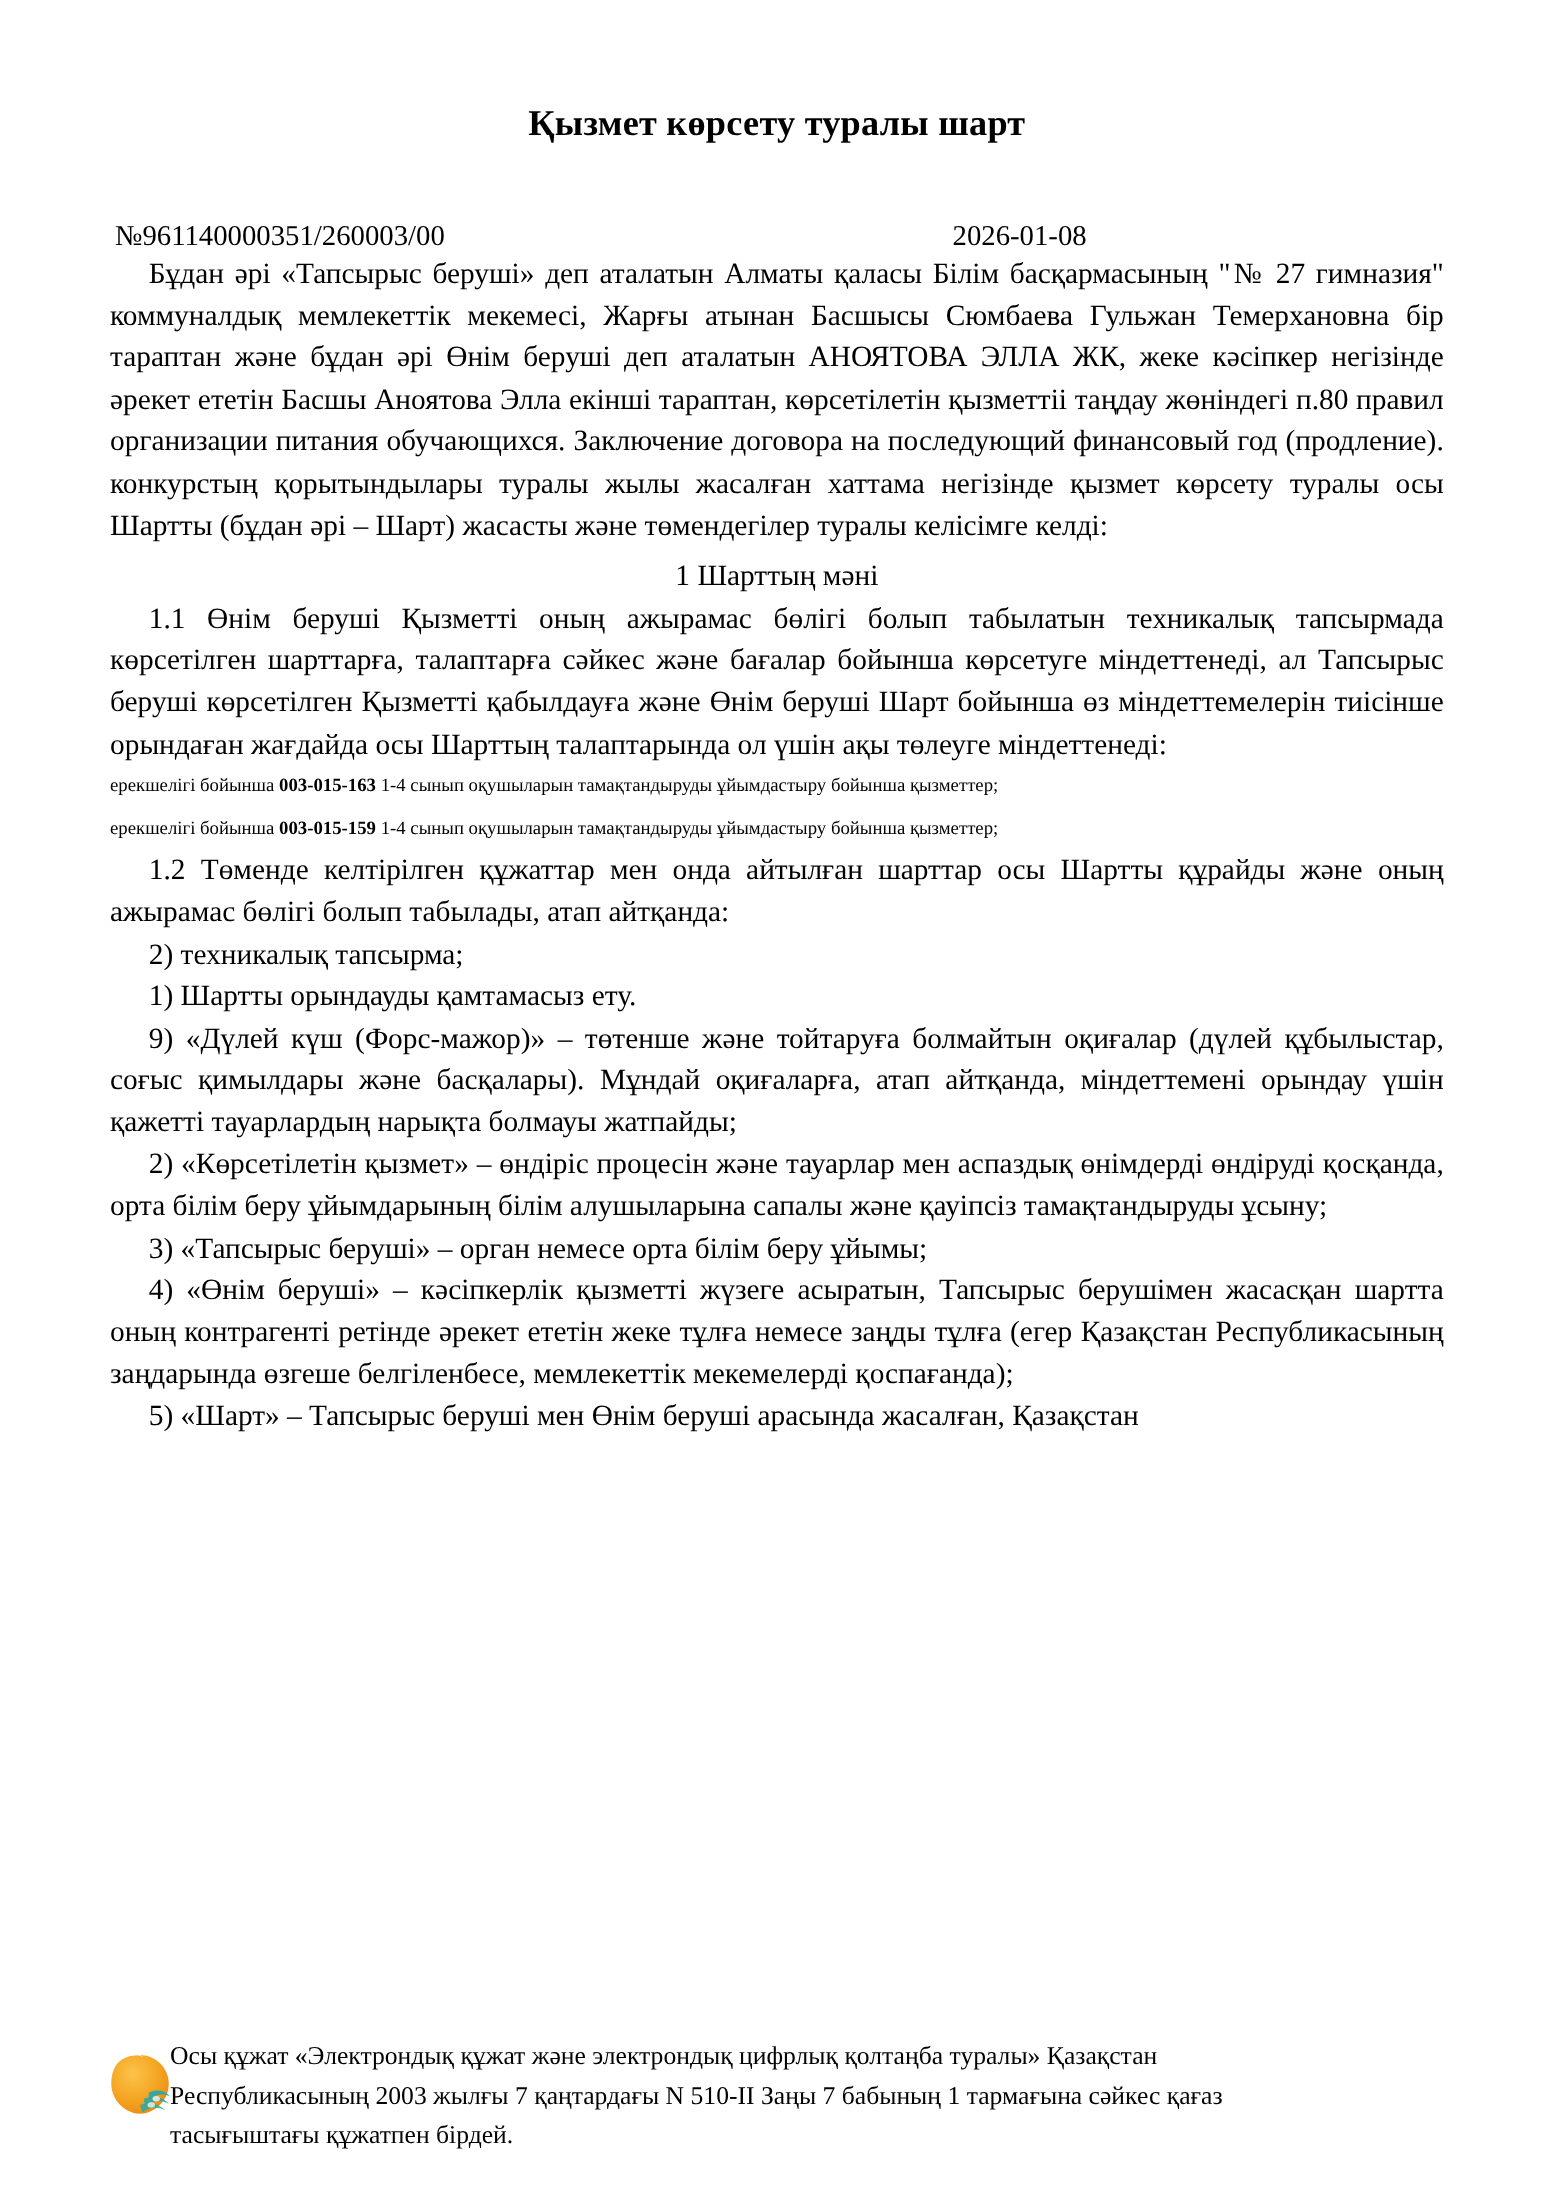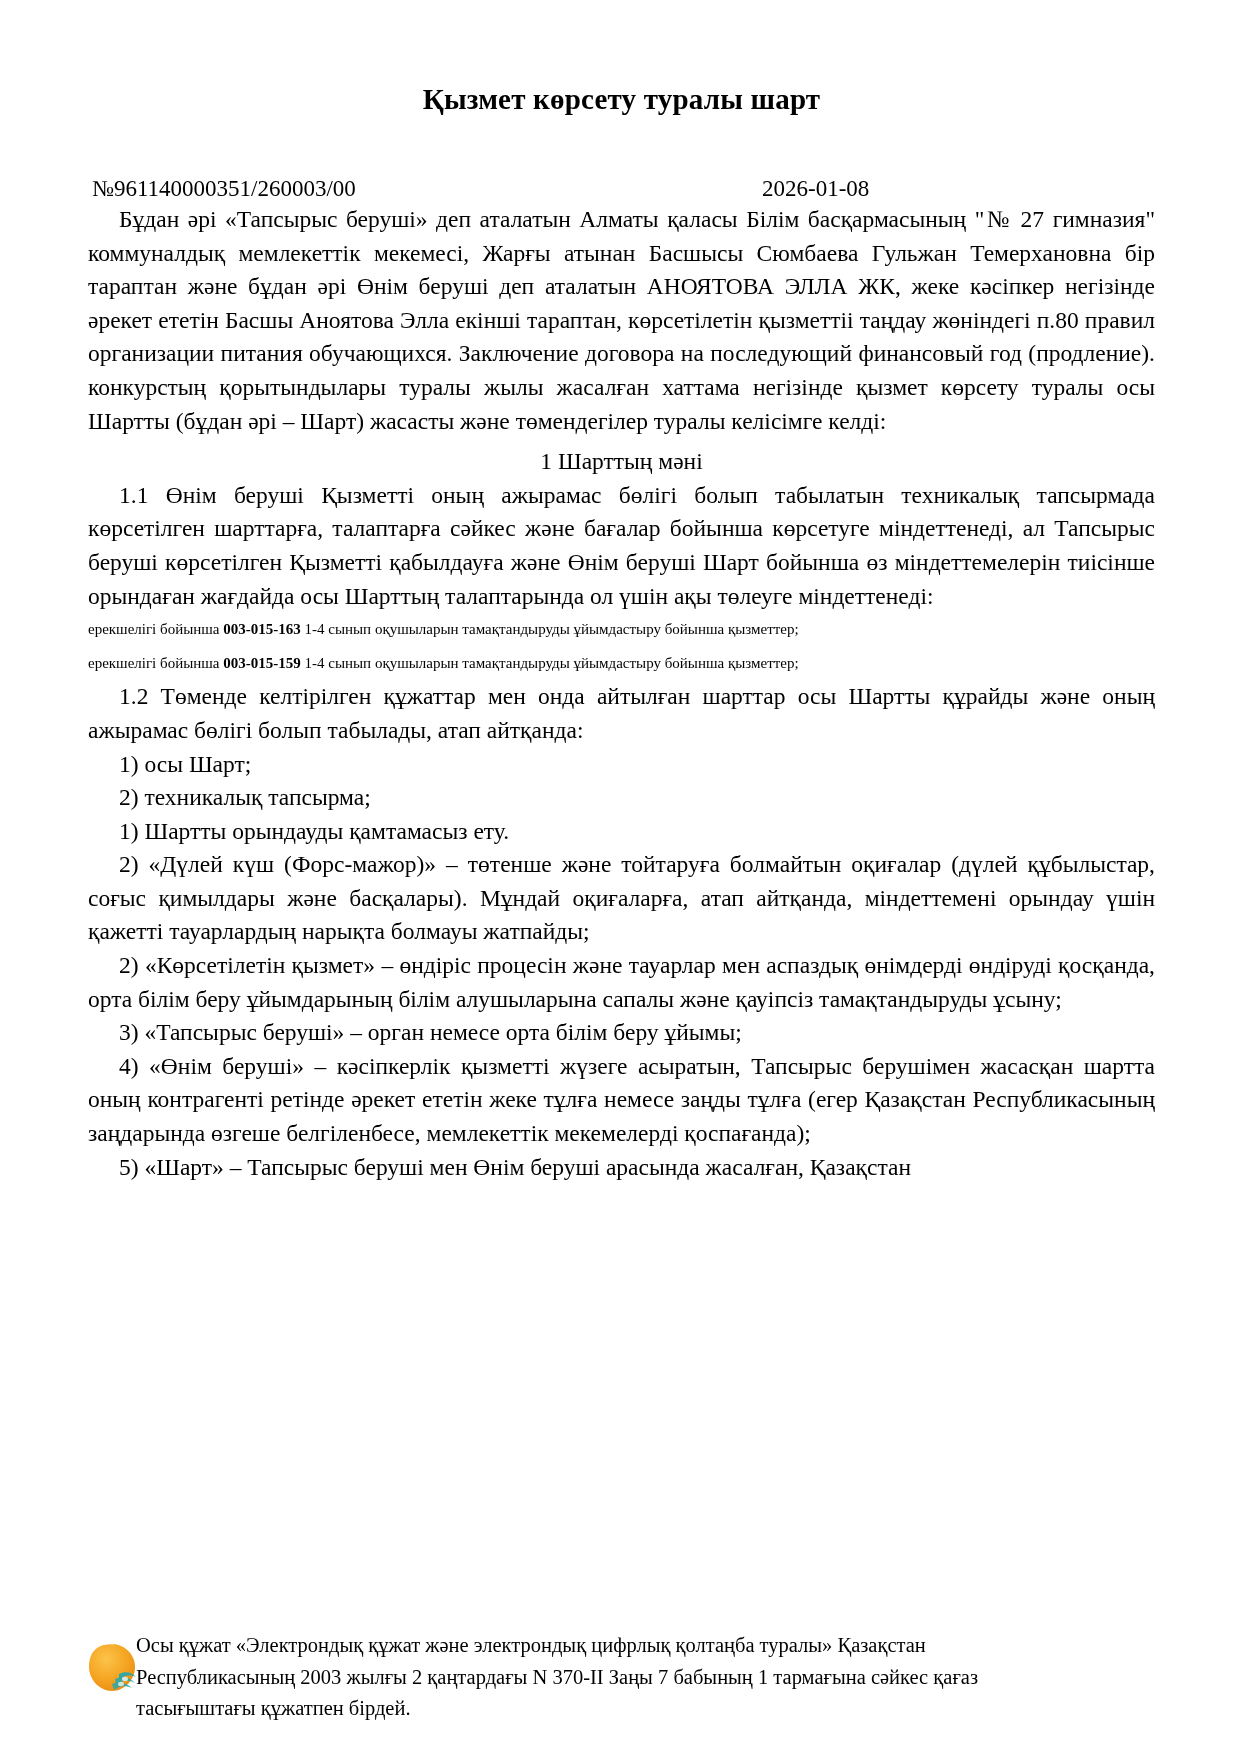--- a/index.html
+++ b/index.html
@@ -149,28 +149,27 @@
     <p class="lot-line gap-lg">
       <span>ерекшелігі бойынша</span><span> </span><span class="lot-code">003-015-163</span><span> </span><span>1-4 сынып оқушыларын тамақтандыруды ұйымдастыру бойынша қызметтер;</span>
     </p>
 
     <p class="lot-line gap-sm">
       <span>ерекшелігі бойынша</span><span> </span><span class="lot-code">003-015-159</span><span> </span><span>1-4 сынып оқушыларын тамақтандыруды ұйымдастыру бойынша қызметтер;</span>
     </p>
 
     <p class="body-para indent gap-lg">1.2 Төменде келтірілген құжаттар мен онда айтылған шарттар осы Шартты құрайды және оның ажырамас бөлігі болып табылады, атап айтқанда:</p>
 
-    <p class="list-item gap-md">1) осы Шарт;</p>
 
     <p class="list-item gap-md">2) техникалық тапсырма;</p>
 
     <p class="list-item gap-md">1) Шартты орындауды қамтамасыз ету.</p>
 
 
-    <p class="body-para indent gap-md">2) «Дүлей күш (Форс-мажор)» – төтенше және тойтаруға болмайтын оқиғалар (дүлей құбылыстар, соғыс қимылдары және басқалары). Мұндай оқиғаларға, атап айтқанда, міндеттемені орындау үшін қажетті тауарлардың нарықта болмауы жатпайды;</p>
+    <p class="body-para indent gap-md">9) «Дүлей күш (Форс-мажор)» – төтенше және тойтаруға болмайтын оқиғалар (дүлей құбылыстар, соғыс қимылдары және басқалары). Мұндай оқиғаларға, атап айтқанда, міндеттемені орындау үшін қажетті тауарлардың нарықта болмауы жатпайды;</p>
 
     <p class="body-para indent gap-md">2) «Көрсетілетін қызмет» – өндіріс процесін және тауарлар мен аспаздық өнімдерді өндіруді қосқанда, орта білім беру ұйымдарының білім алушыларына сапалы және қауіпсіз тамақтандыруды ұсыну;</p>
 
     <p class="body-para indent gap-md">3) «Тапсырыс беруші» – орган немесе орта білім беру ұйымы;</p>
 
     <p class="body-para indent gap-md">4) «Өнім беруші» – кәсіпкерлік қызметті жүзеге асыратын, Тапсырыс берушімен жасасқан шартта оның контрагенті ретінде әрекет ететін жеке тұлға немесе заңды тұлға (егер Қазақстан Республикасының заңдарында өзгеше белгіленбесе, мемлекеттік мекемелерді қоспағанда);</p>
 
     <p class="body-para indent gap-md">5) «Шарт» – Тапсырыс беруші мен Өнім беруші арасында жасалған, Қазақстан</p>
 
   </div>
@@ -187,17 +186,17 @@
       <path d="M31 6 C43 6 54 16 54 29 C54 42 43 53 31 53 C19 53 8 42 8 29 C8 16 14 6 31 6 Z" fill="url(#og)"></path>
       <path d="M12 10 C12 10 24 2 34 8 L31 6 C19 6 12 10 12 10 Z" fill="#ffffff"></path>
       <path d="M38 36 C44 33 51 34 55 39 C48 36 42 38 38 42 Z" fill="#2aa8a8" opacity="0.95"></path>
       <path d="M34 41 C41 38 49 39 54 45 C47 41 40 43 35 47 Z" fill="#2aa8a8" opacity="0.9"></path>
       <path d="M31 46 C38 43 46 45 51 50 C44 47 38 48 33 52 Z" fill="#2aa8a8" opacity="0.85"></path>
       <ellipse cx="44" cy="41" rx="3" ry="2.2" fill="#ffffff" opacity="0.75"></ellipse>
       <ellipse cx="40" cy="46" rx="3" ry="2.2" fill="#ffffff" opacity="0.7"></ellipse>
     </svg>
     <div class="cert-text">
       <div>Осы құжат «Электрондық құжат және электрондық цифрлық қолтаңба туралы» Қазақстан</div>
-      <div>Республикасының 2003 жылғы 2 қаңтардағы N 370-II Заңы 7 бабының 1 тармағына сәйкес қағаз</div>
+      <div>Республикасының 2003 жылғы 7 қаңтардағы N 510-II Заңы 7 бабының 1 тармағына сәйкес қағаз</div>
       <div>тасығыштағы құжатпен бірдей.</div>
     </div>
   </div>
 </div>
 
 </body></html>

